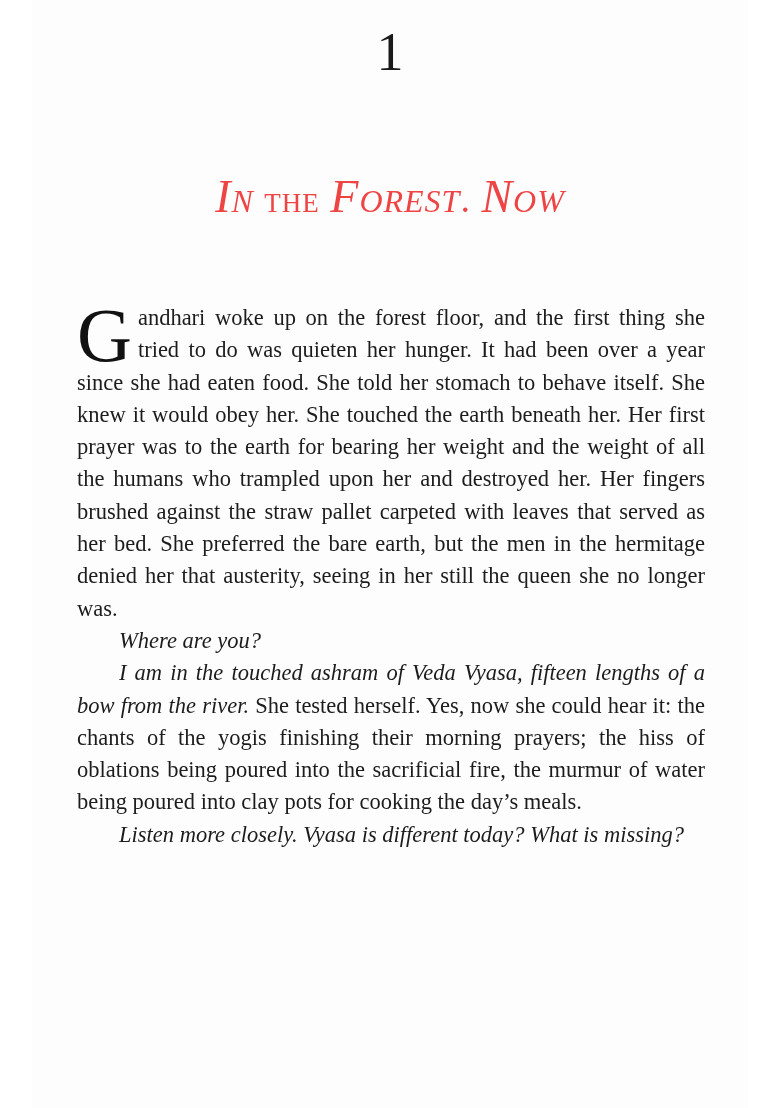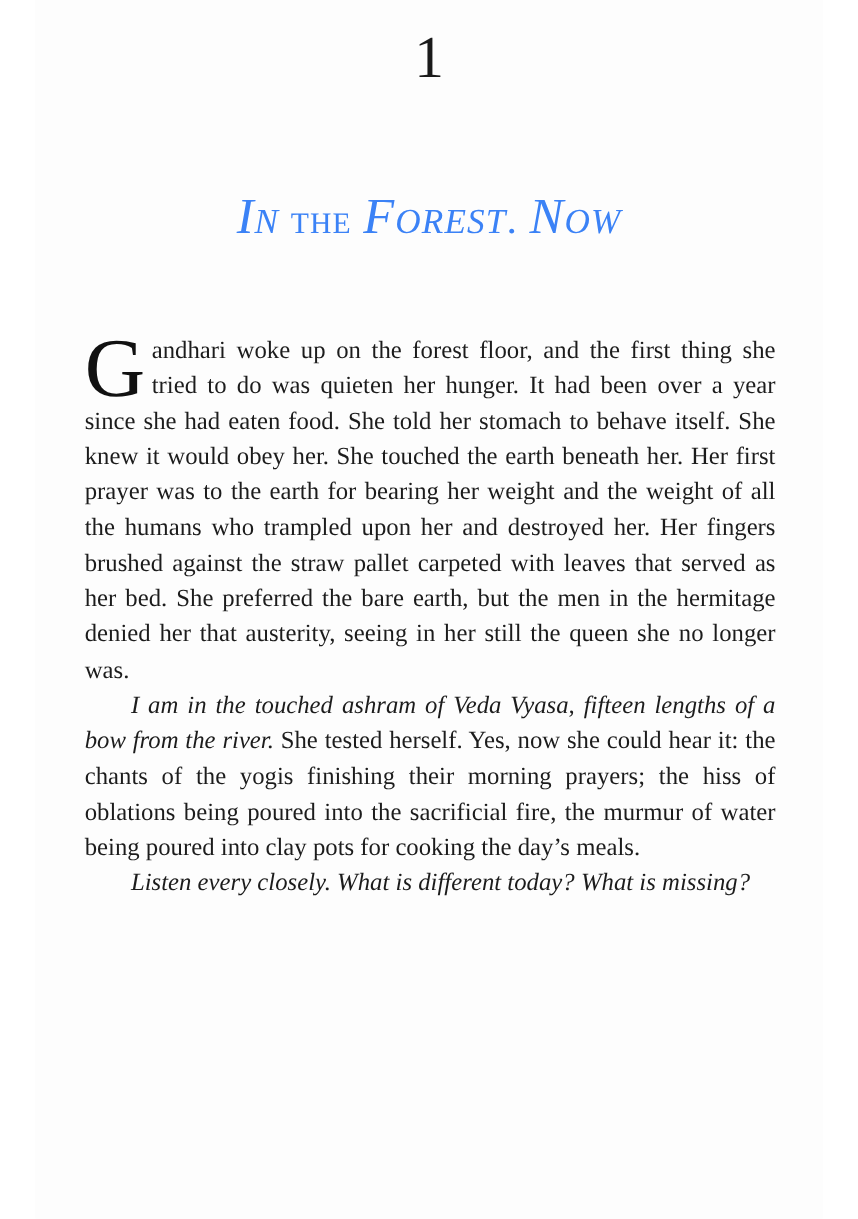--- a/index.html
+++ b/index.html
@@ -35,21 +35,21 @@
   }
   .chapter-title {
     position: absolute;
     left: 0;
     width: 780px;
     top: 172px;
     text-align: center;
     font-family: "Liberation Serif", "DejaVu Serif", serif;
     font-size: 38px;
     line-height: 50px;
-    color: #3b82f6;
+    color: #ef4444;
     letter-spacing: 1px;
     font-variant: small-caps;
   }
   .chapter-title .flourish {
     font-style: italic;
     font-size: 46px;
   }
   .body-text {
     position: absolute;
     left: 77px;
@@ -90,18 +90,21 @@
 
 <div class="chapter-title">
   <span class="flourish">In</span><span> the </span><span class="flourish">Forest</span><span>. </span><span class="flourish">Now</span>
 </div>
 
 <div class="body-text">
   <p class="para first">
     <span class="dropcap">G</span><span>andhari woke up on the forest floor, and the first thing she tried to do was quieten her hunger. It had been over a year since she had eaten food. She told her stomach to behave itself. She knew it would obey her. She touched the earth beneath her. Her first prayer was to the earth for bearing her weight and the weight of all the humans who trampled upon her and destroyed her. Her fingers brushed against the straw pallet carpeted with leaves that served as her bed. She preferred the bare earth, but the men in the hermitage denied her that austerity, seeing in her still the queen she no longer was.</span>
   </p>
   <p class="para">
+    <span class="it">Where are you?</span>
+  </p>
+  <p class="para">
     <span class="it">I am in the touched ashram of Veda Vyasa, fifteen lengths of a bow from the river.</span><span> She tested herself. Yes, now she could hear it: the chants of the yogis finishing their morning prayers; the hiss of oblations being poured into the sacrificial fire, the murmur of water being poured into clay pots for cooking the day’s meals.</span>
   </p>
   <p class="para">
-    <span class="it">Listen every closely. What is different today? What is missing?</span>
+    <span class="it">Listen more closely. Vyasa is different today? What is missing?</span>
   </p>
 </div>
 
 </body></html>

